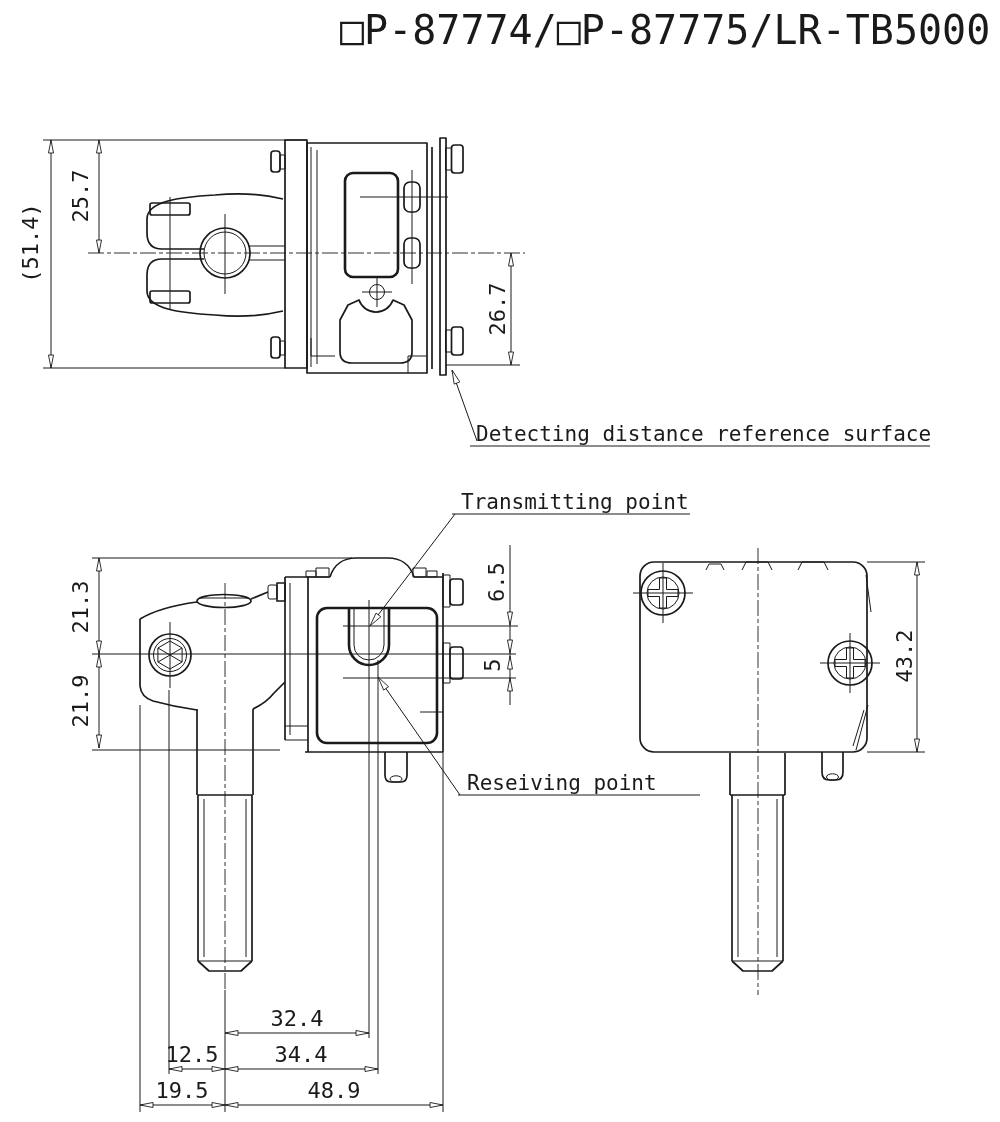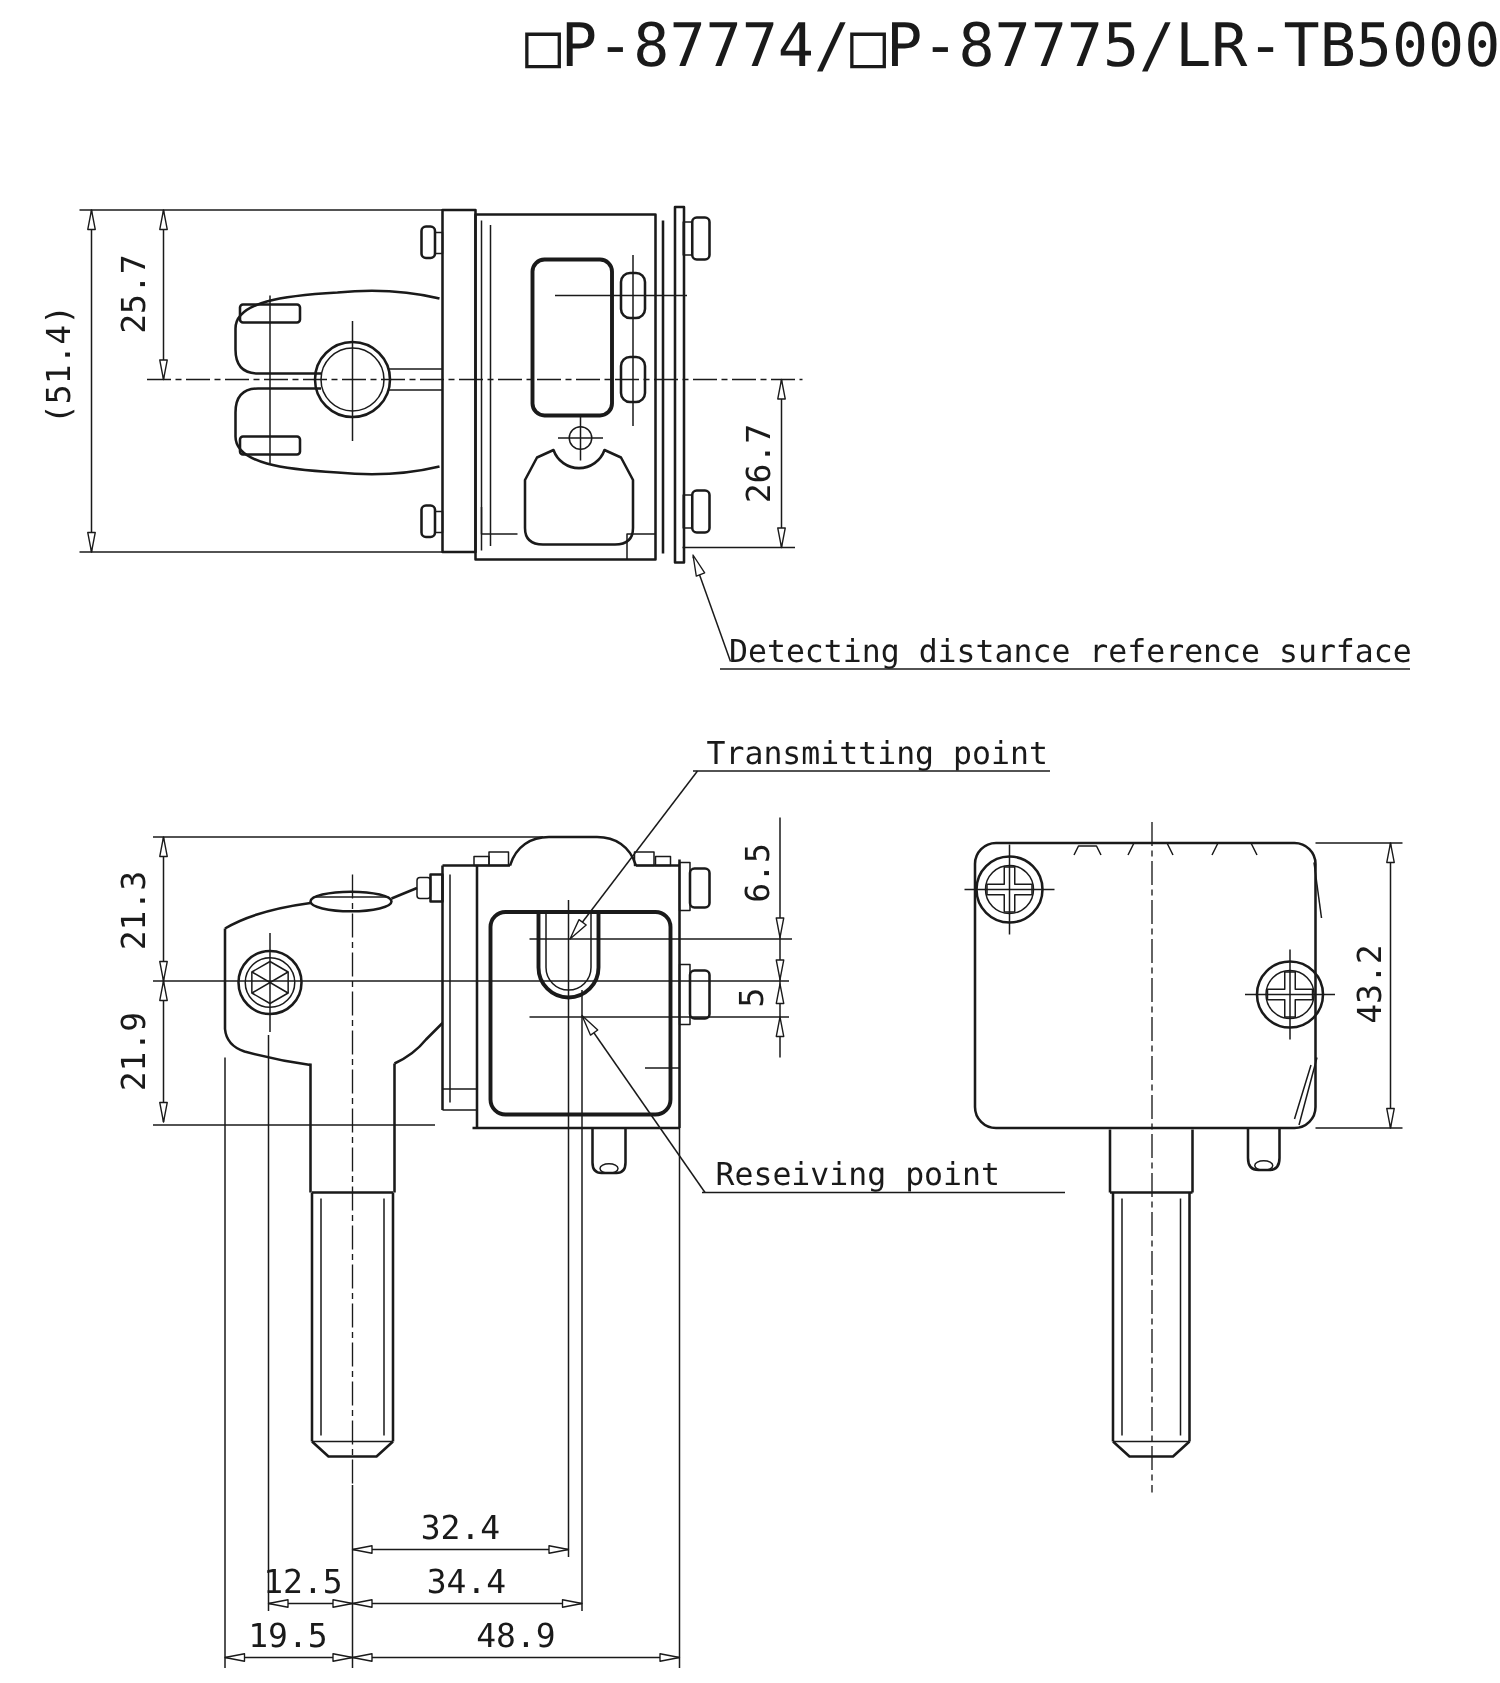--- a/index.html
+++ b/index.html
@@ -1,17 +1,17 @@
 <!DOCTYPE html>
 <html style="--line: #1a1a1a; --bg: #ffffff;"><head>
 <meta charset="utf-8">
 <style>
   :root { --line:#1a1a1a; --bg:#ffffff; }
   html,body { margin:0; padding:0; background:var(--bg); }
-  .sheet { width:817px; height:1122px; position:relative; background:var(--bg);padding-left:10px; }
+  .sheet { width:817px; height:1122px; position:relative; background:var(--bg); }
   svg { display:block; }
   svg path, svg line, svg rect, svg circle, svg ellipse, svg polygon, svg polyline {
     stroke:var(--line); fill:none; stroke-linecap:butt; stroke-linejoin:round;
   }
   .thin  { stroke-width:1; }
   .med   { stroke-width:1.7; }
   .thick { stroke-width:2.6; }
   .cl    { stroke-width:0.9; stroke-dasharray:16 3 4 3; }
   .ar    { fill:#ffffff; stroke:var(--line); stroke-width:0.9; }
   .t     { font-family:"DejaVu Sans Mono","Liberation Mono",monospace;

